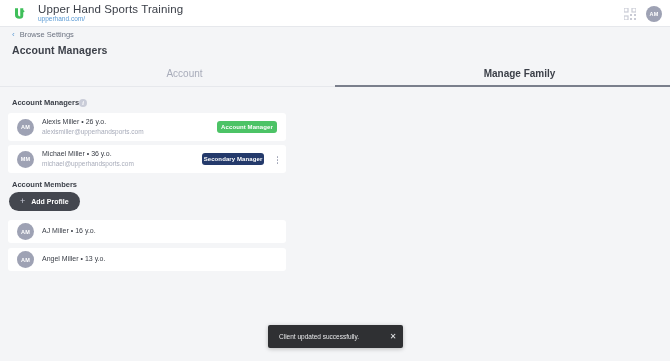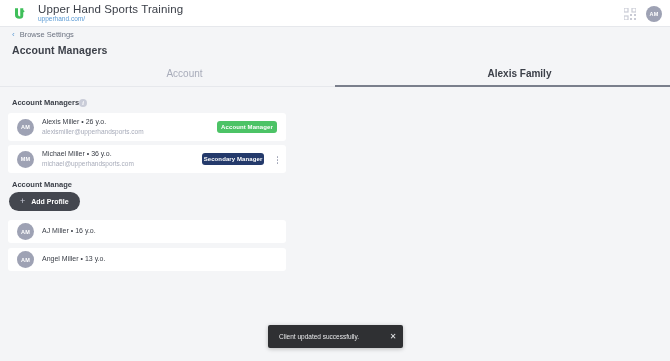--- a/index.html
+++ b/index.html
@@ -171,21 +171,21 @@
 
   <div class="breadcrumb">
     <span class="bc-chevron">‹</span>
     <span>Browse Settings</span>
   </div>
 
   <div class="page-title">Account Managers</div>
 
   <div class="tabs">
     <div class="tab">Account</div>
-    <div class="tab active">Alexis Family</div>
+    <div class="tab active">Manage Family</div>
   </div>
 
   <div class="section-head" style="top:98px;">
     <span>Account Managers</span>
     <span class="info-icon">i</span>
   </div>
 
   <div class="card" style="top:113px; height:28px;">
     <div class="avatar">AM</div>
     <div class="person">
@@ -203,21 +203,21 @@
     </div>
     <div class="badge navy" style="right:22px; top:8px; width:62px; height:12px;">Secondary Manager</div>
     <div class="kebab" style="right:8px; top:11px;">
       <i></i>
         <i></i>
         <i></i>
     </div>
   </div>
 
   <div class="section-head" style="top:180px;">
-    <span>Account Manage</span>
+    <span>Account Members</span>
   </div>
 
   <button class="add-profile">
     <span class="plus-icon">+</span>
     <span>Add Profile</span>
   </button>
 
   <div class="card" style="top:220px; height:23px;">
     <div class="avatar">AM</div>
     <div class="person">

